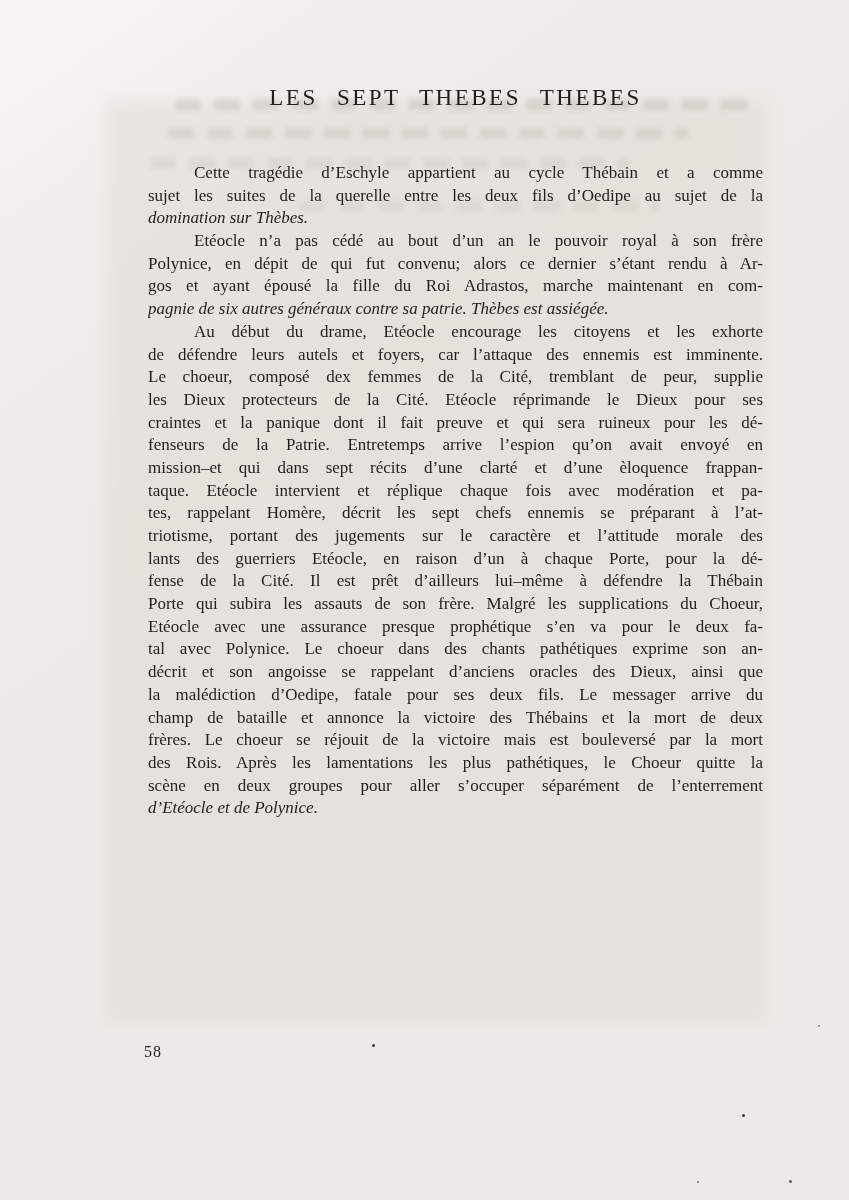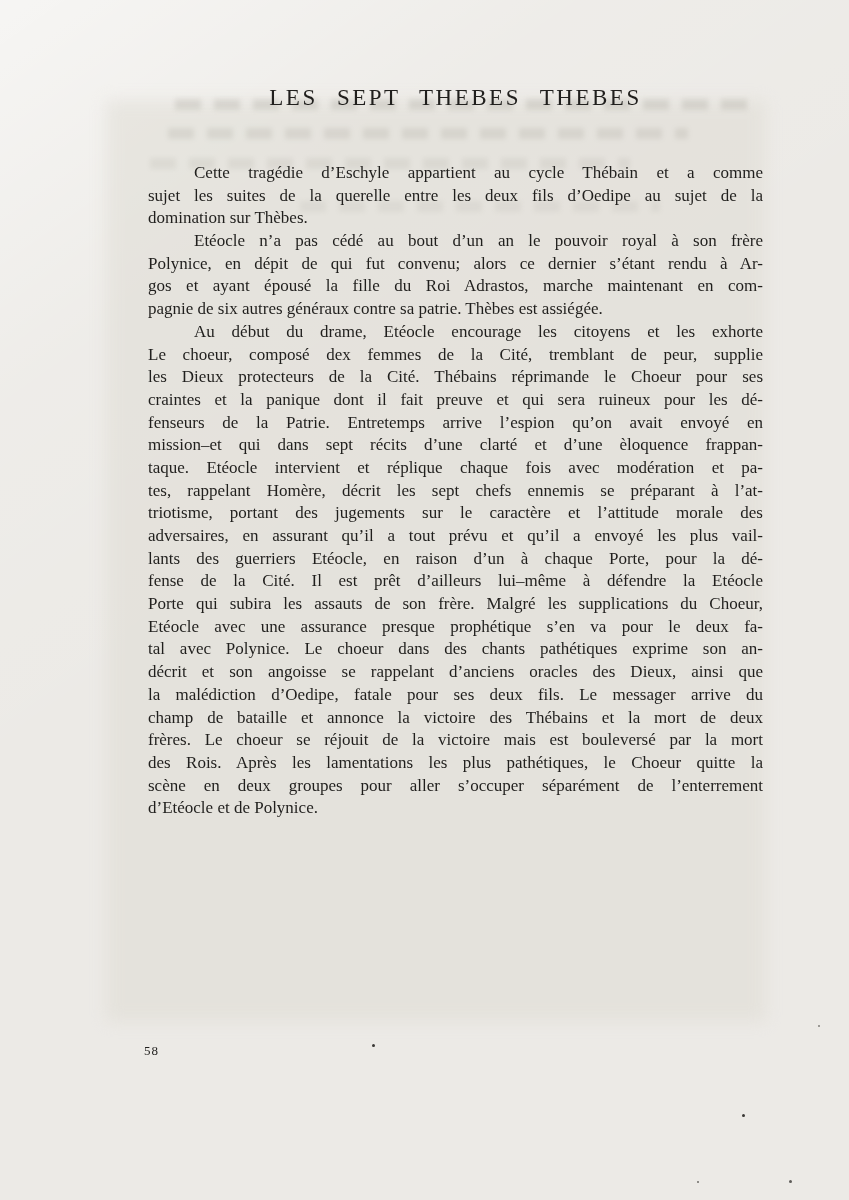--- a/index.html
+++ b/index.html
@@ -68,28 +68,28 @@
     color: var(--ink, #201f1d);
     margin-top: 12px;
   }
   .line {
     height: 22.7px;
     overflow: hidden;
     text-align: justify;
     text-align-last: justify;
     text-justify: inter-word;
   }
-  .line.end { text-align-last: left; }
+  .line.end { text-align-last: left; font-style: italic; }
   .line.indent { text-indent: 46px; }
 
   .page-number {
     position: absolute;
     left: 144px;
     top: 1043px;
-    font-size: 13px;
+    font-size: 16px;
     letter-spacing: 1px;
     color: var(--ink, #201f1d);
   }
   .speck {
     position: absolute;
     background: #3a3834;
     border-radius: 50%;
   }
   .s1 { left: 372px; top: 1044px; width: 3px; height: 3px; }
   .s2 { left: 742px; top: 1114px; width: 3px; height: 3px; }
@@ -112,31 +112,31 @@
 
   <div class="text-block">
       <div class="line indent">Cette tragédie d’Eschyle appartient au cycle Thébain et a comme</div>
       <div class="line">sujet les suites de la querelle entre les deux fils d’Oedipe au sujet de la</div>
       <div class="line end">domination sur Thèbes.</div>
       <div class="line indent">Etéocle n’a pas cédé au bout d’un an le pouvoir royal à son frère</div>
       <div class="line">Polynice, en dépit de qui fut convenu; alors ce dernier s’étant rendu à Ar-</div>
       <div class="line">gos et ayant épousé la fille du Roi Adrastos, marche maintenant en com-</div>
       <div class="line end">pagnie de six autres généraux contre sa patrie. Thèbes est assiégée.</div>
       <div class="line indent">Au début du drame, Etéocle encourage les citoyens et les exhorte</div>
+      <div class="line">de défendre leurs autels et foyers, car l’attaque des ennemis est imminente.</div>
       <div class="line">Le choeur, composé dex femmes de la Cité, tremblant de peur, supplie</div>
-      <div class="line">les Dieux protecteurs de la Cité. Thébains réprimande le Choeur pour ses</div>
+      <div class="line">les Dieux protecteurs de la Cité. Etéocle réprimande le Dieux pour ses</div>
       <div class="line">craintes et la panique dont il fait preuve et qui sera ruineux pour les dé-</div>
       <div class="line">fenseurs de la Patrie. Entretemps arrive l’espion qu’on avait envoyé en</div>
       <div class="line">mission–et qui dans sept récits d’une clarté et d’une èloquence frappan-</div>
       <div class="line">taque. Etéocle intervient et réplique chaque fois avec modération et pa-</div>
       <div class="line">tes, rappelant Homère, décrit les sept chefs ennemis se préparant à l’at-</div>
       <div class="line">triotisme, portant des jugements sur le caractère et l’attitude morale des</div>
-      <div class="line">adversaires, en assurant qu’il a tout prévu et qu’il a envoyé les plus vail-</div>
       <div class="line">lants des guerriers Etéocle, en raison d’un à chaque Porte, pour la dé-</div>
-      <div class="line">fense de la Cité. Il est prêt d’ailleurs lui–même à défendre la Etéocle</div>
+      <div class="line">fense de la Cité. Il est prêt d’ailleurs lui–même à défendre la Thébain</div>
       <div class="line">Porte qui subira les assauts de son frère. Malgré les supplications du Choeur,</div>
       <div class="line">Etéocle avec une assurance presque prophétique s’en va pour le deux fa-</div>
       <div class="line">tal avec Polynice. Le choeur dans des chants pathétiques exprime son an-</div>
       <div class="line">décrit et son angoisse se rappelant d’anciens oracles des Dieux, ainsi que</div>
       <div class="line">la malédiction d’Oedipe, fatale pour ses deux fils. Le messager arrive du</div>
       <div class="line">champ de bataille et annonce la victoire des Thébains et la mort de deux</div>
       <div class="line">frères. Le choeur se réjouit de la victoire mais est bouleversé par la mort</div>
       <div class="line">des Rois. Après les lamentations les plus pathétiques, le Choeur quitte la</div>
       <div class="line">scène en deux groupes pour aller s’occuper séparément de l’enterrement</div>
       <div class="line end">d’Etéocle et de Polynice.</div>

